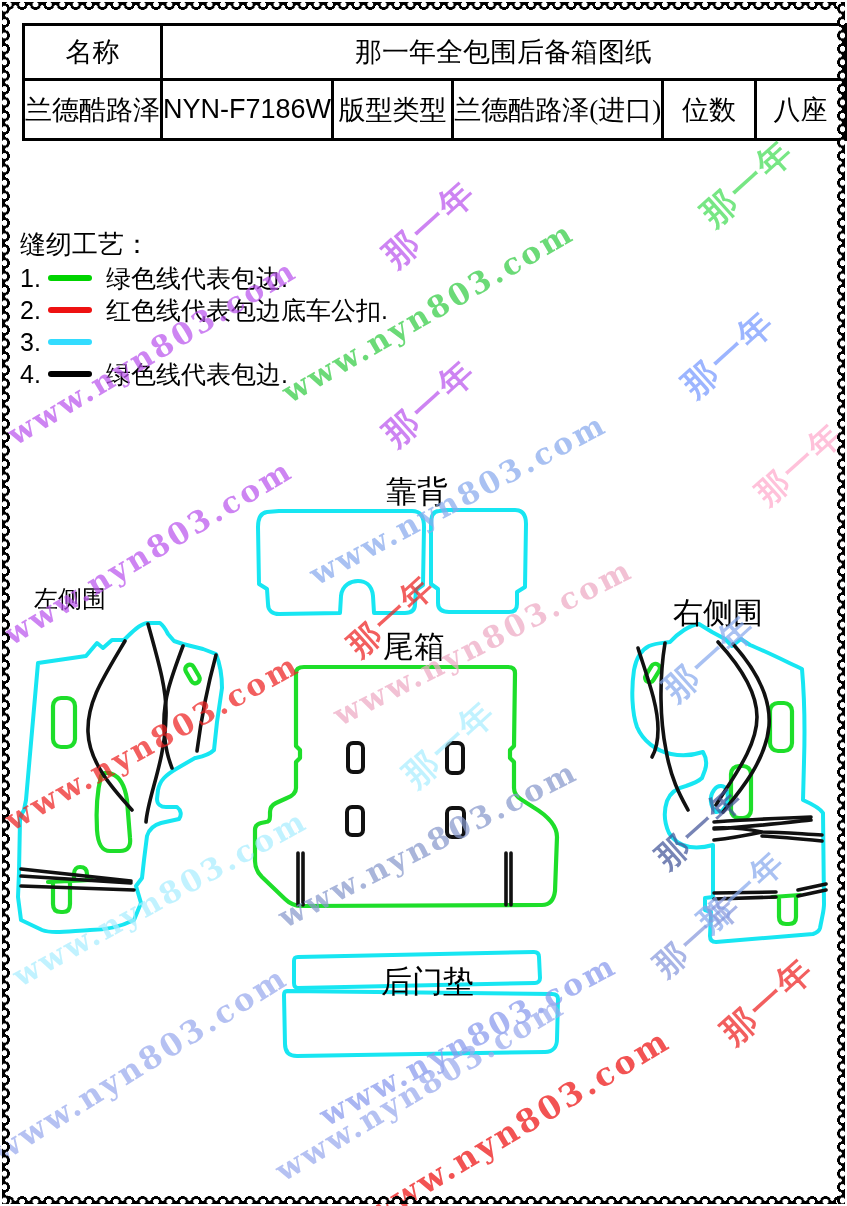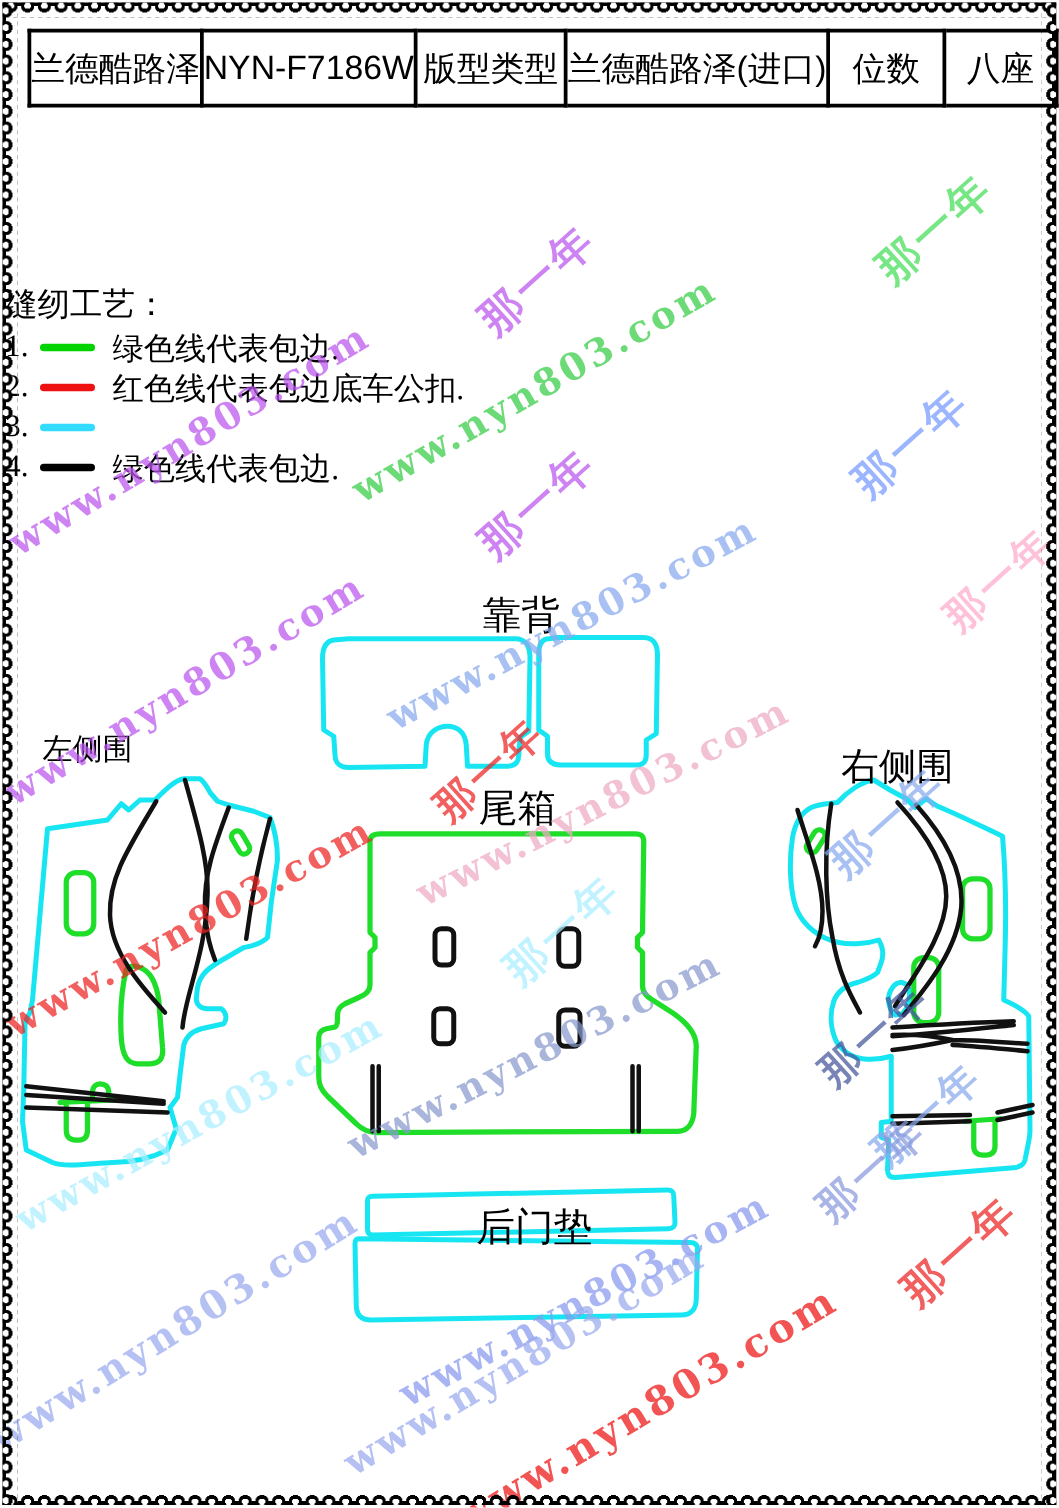--- a/index.html
+++ b/index.html
@@ -27,24 +27,24 @@
   .sb-right{top:2px;bottom:2px;right:2px;width:12px;
     background-image:
       radial-gradient(circle 5.5px at 9.5px 6.7px,#fff 0 2.6px,#000 2.7px 5.4px,rgba(0,0,0,0) 5.5px),
       linear-gradient(to left,#000 0 3px,rgba(0,0,0,0) 3px);
     background-size:12px 13.4px,12px 100%;background-repeat:repeat-y;}
 
   
   table.info{position:absolute;left:22px;top:23px;border-collapse:collapse;table-layout:fixed;z-index:2;}
   table.info td{border:3px solid #000;text-align:center;vertical-align:middle;
     font-size:27px;font-weight:500;padding:0;overflow:hidden;white-space:nowrap;}
-  td.fs26{font-size:26px;} td.fs24{font-size:24px;} td.fs25{font-size:25px;}
+  td.fs26{font-size:26px;} td.fs24{font-size:24px;font-family:Liberation Serif, serif;} td.fs25{font-size:25px;}
 
   
-  .legend{position:absolute;left:4px;top:226px;z-index:2;font-family:Liberation Serif, serif;}
+  .legend{position:absolute;left:20px;top:226px;z-index:2;}
   .legend-title{font-size:26px;font-weight:500;height:36px;line-height:36px;}
   .legend-item{display:flex;align-items:center;height:32px;font-size:25px;font-weight:500;}
   .legend-num{width:28px;}
   .legend-line{width:44px;height:6px;border-radius:3px;margin-right:14px;}
 
   
   .shape-label{position:absolute;z-index:2;font-weight:500;white-space:nowrap;}
 
   
   svg.draw{position:absolute;left:0;top:0;z-index:1;}
@@ -63,20 +63,24 @@
 <table class="info">
   <colgroup>
     <col style="width:118px">
       <col style="width:150px">
       <col style="width:125px">
     <col style="width:190px">
       <col style="width:112px">
       <col style="width:108px">
   </colgroup>
   <tbody>
+      <tr style="height:55px">
+    <td>名称</td>
+    <td colspan="5">那一年全包围后备箱图纸</td>
+  </tr>
   <tr style="height:60px">
     <td>兰德酷路泽</td>
     <td class="fs26">NYN-F7186W</td>
     <td>版型类型</td>
     <td class="fs24">兰德酷路泽(进口)</td>
     <td>位数</td>
     <td>八座</td>
   </tr>
 </tbody>
   </table>

